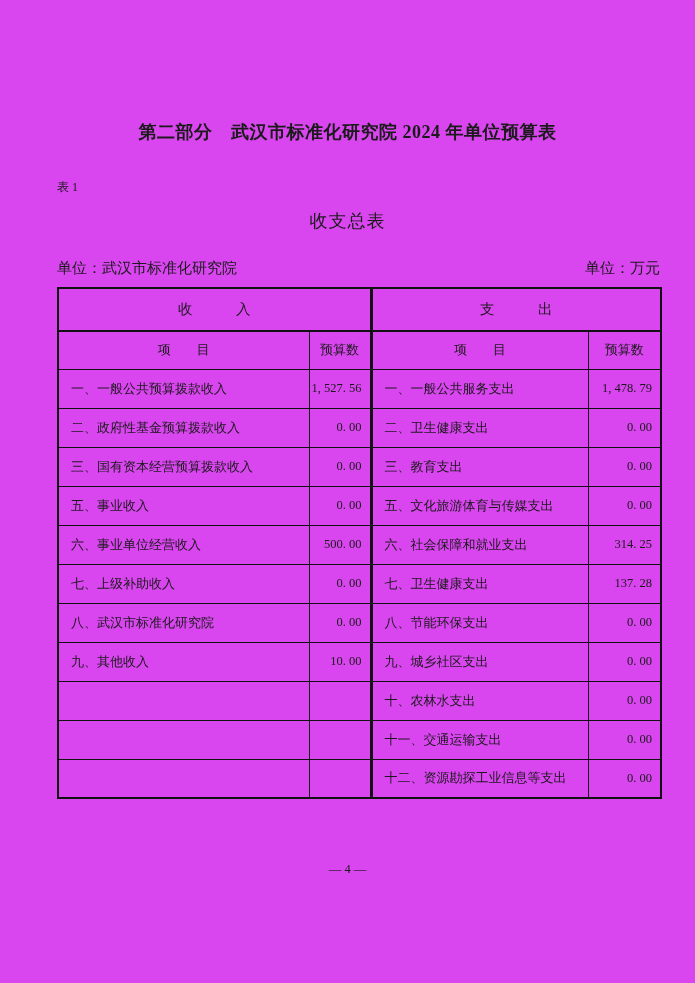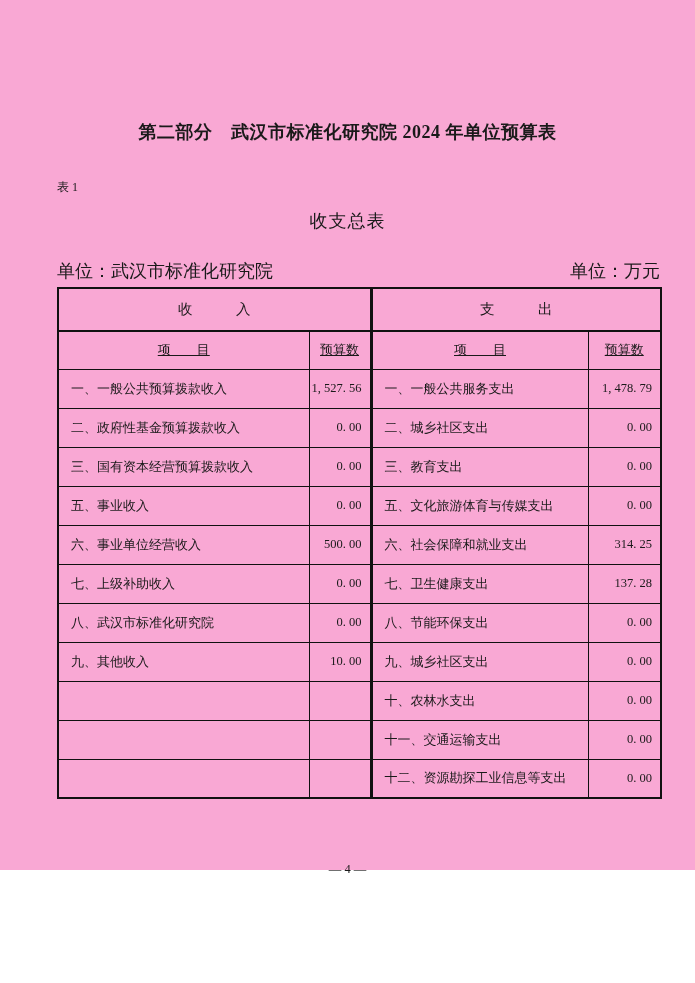--- a/index.html
+++ b/index.html
@@ -4,39 +4,39 @@
 <style>
   * { margin: 0; padding: 0; box-sizing: border-box; }
   html, body { background: #ffffff; }
   body {
     width: 695px; height: 983px;
     font-family: "Liberation Serif", "DejaVu Serif", serif;
     color: #1a1a1a;
     position: relative;
     overflow: hidden;
   }
-  .page { position: absolute; inset: 0; width: 695px; height: 870px; background: #f9a8d4; }
+  .page { position: absolute; inset: 0; width: 695px; height: 983px; background: #d946ef; }
 
   .doc-title {
     position: absolute; top: 120px; left: 0; width: 100%;
     text-align: center; font-size: 18px; font-weight: bold;
     letter-spacing: 0.5px;
   }
   .table-label {
     position: absolute; top: 179px; left: 57px;
     font-size: 12px;
   }
   .table-title {
     position: absolute; top: 209px; left: 0; width: 100%;
     text-align: center; font-size: 18px; letter-spacing: 1px;
   }
   .unit-row {
     position: absolute; top: 259px; left: 57px; width: 603px;
     display: flex; justify-content: space-between;
-    font-size: 18px;
+    font-size: 15px;
   }
 
   table.budget {
     position: absolute; top: 287px; left: 57px;
     width: 603px;
     border-collapse: collapse;
     table-layout: fixed;
     font-size: 13px;
   }
   table.budget col.c-item-l  { width: 251px; }
@@ -48,21 +48,21 @@
   table.budget th, table.budget td {
     border: 1px solid #111;
     font-weight: normal;
     vertical-align: middle;
     overflow: hidden; white-space: nowrap;
   }
   table.budget .mid { border-left: 3px solid #111; }
   tr.main-header th { border-bottom: 2px solid #111; margin-top: 7px; }
 
   tr.main-header    { height: 43px; }
-  tr.sub-header     { height: 38px; text-decoration: underline; }
+  tr.sub-header     { height: 38px; }
   tr.data-row       { height: 39px; }
 
   tr.main-header th { font-size: 14.5px; text-align: center; }
   tr.sub-header th  { font-size: 13px; text-align: center; }
 
   td.item { text-align: left; padding-left: 12px; font-size: 13px; }
   td.val  { text-align: right; padding-right: 8px; font-size: 12.5px; }
 
   .page-number {
     position: absolute; top: 862px; left: 0; width: 100%;
@@ -107,21 +107,21 @@
     <tbody>
       <tr class="data-row">
         <td class="item">一、一般公共预算拨款收入</td>
         <td class="val">1, 527. 56</td>
         <td class="item mid">一、一般公共服务支出</td>
         <td class="val">1, 478. 79</td>
       </tr>
       <tr class="data-row">
         <td class="item">二、政府性基金预算拨款收入</td>
         <td class="val">0. 00</td>
-        <td class="item mid">二、城乡社区支出</td>
+        <td class="item mid">二、卫生健康支出</td>
         <td class="val">0. 00</td>
       </tr>
       <tr class="data-row">
         <td class="item">三、国有资本经营预算拨款收入</td>
         <td class="val">0. 00</td>
         <td class="item mid">三、教育支出</td>
         <td class="val">0. 00</td>
       </tr>
       <tr class="data-row">
         <td class="item">五、事业收入</td>

